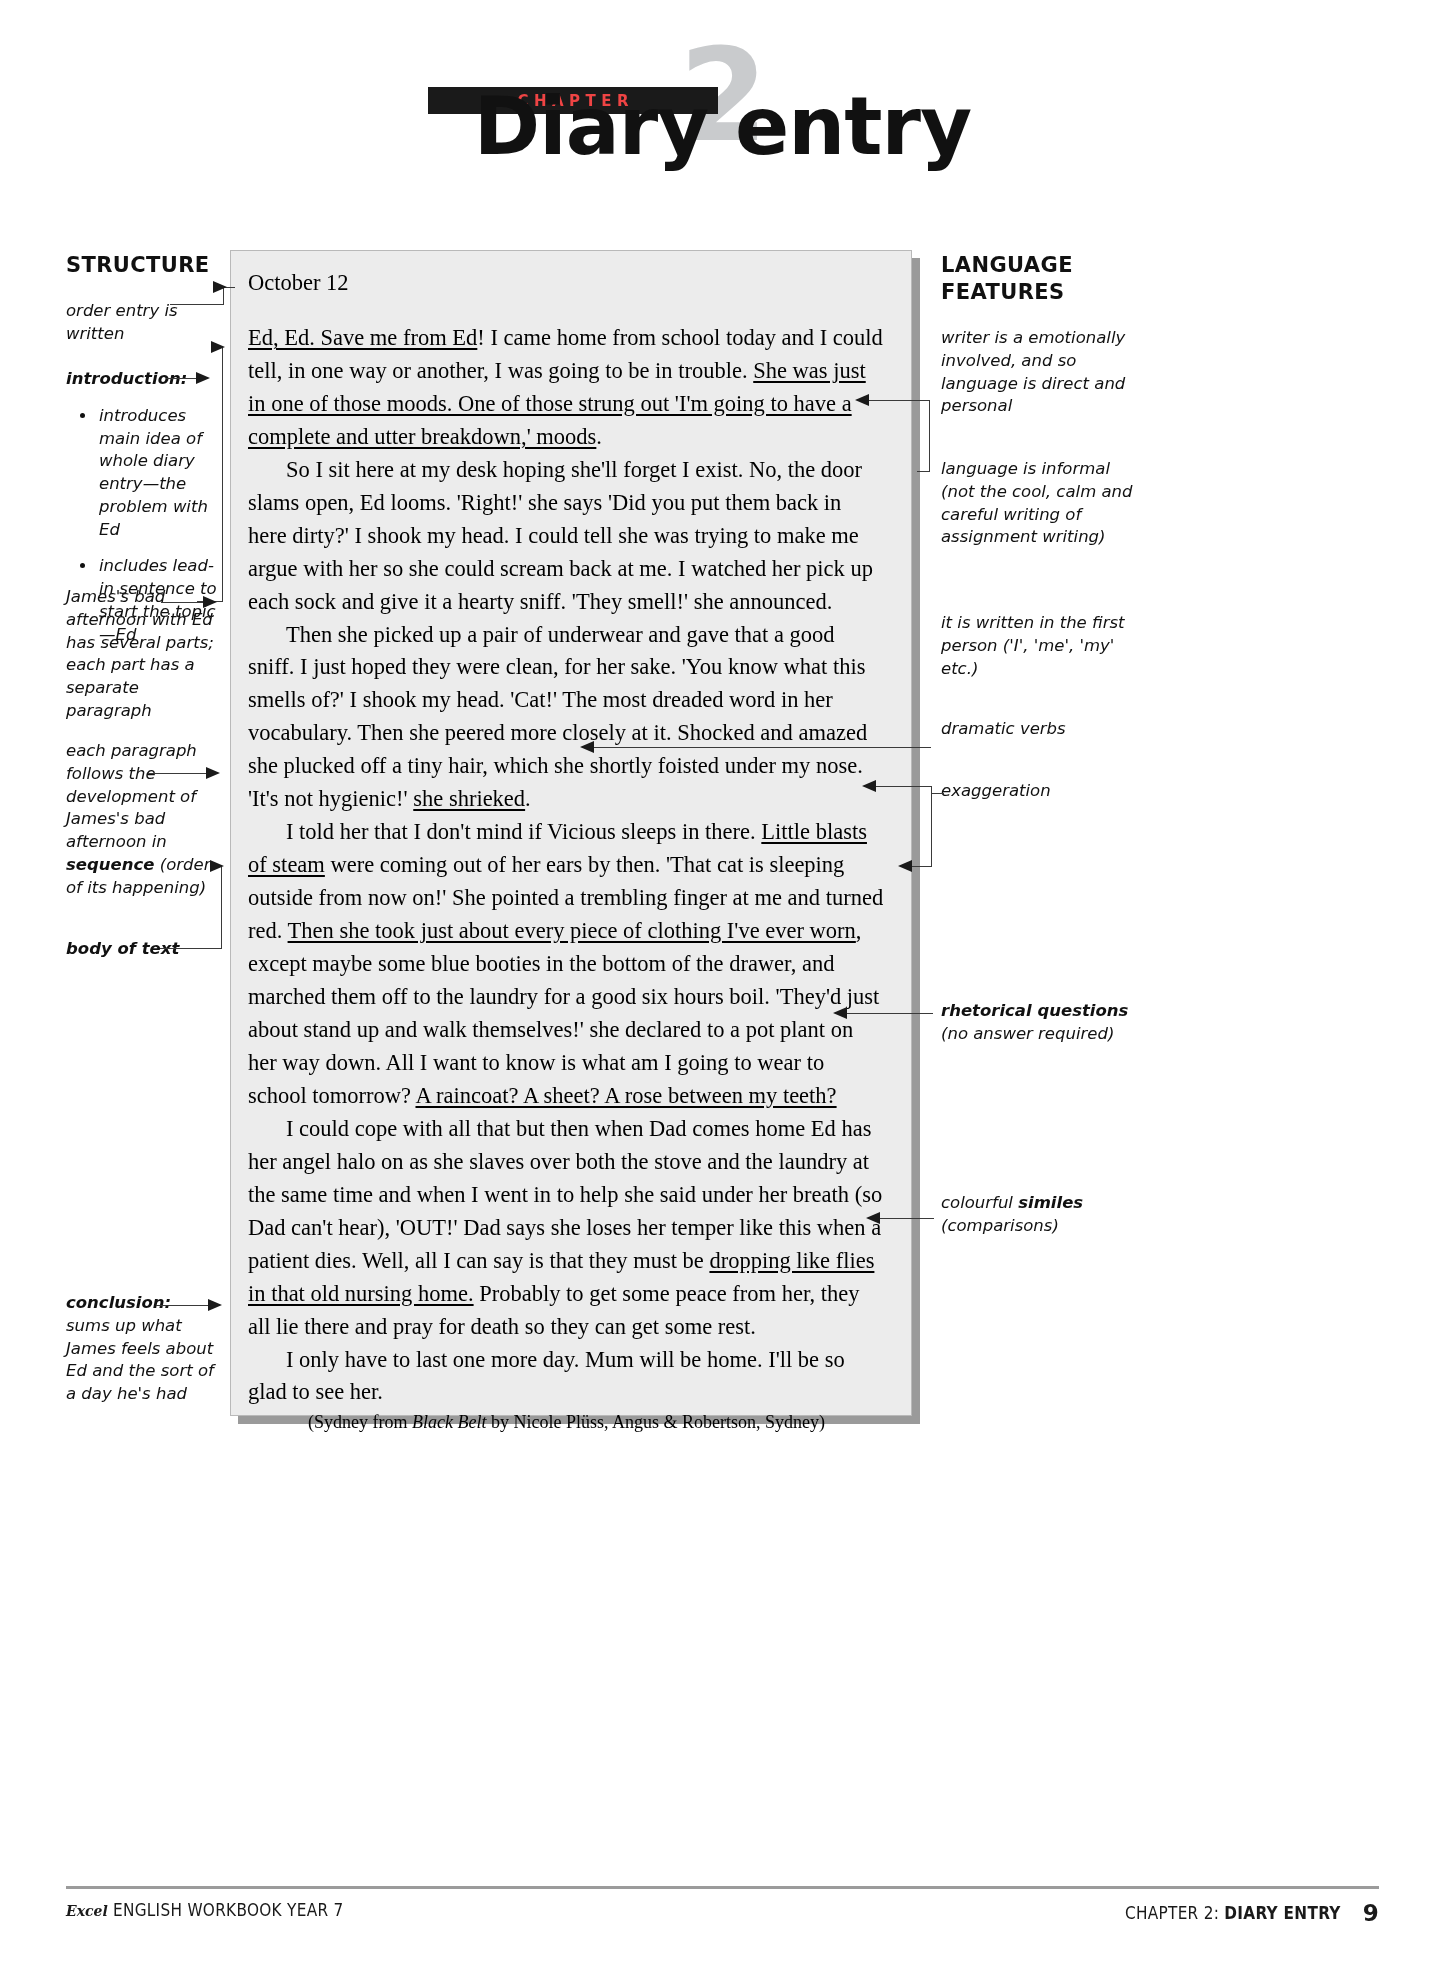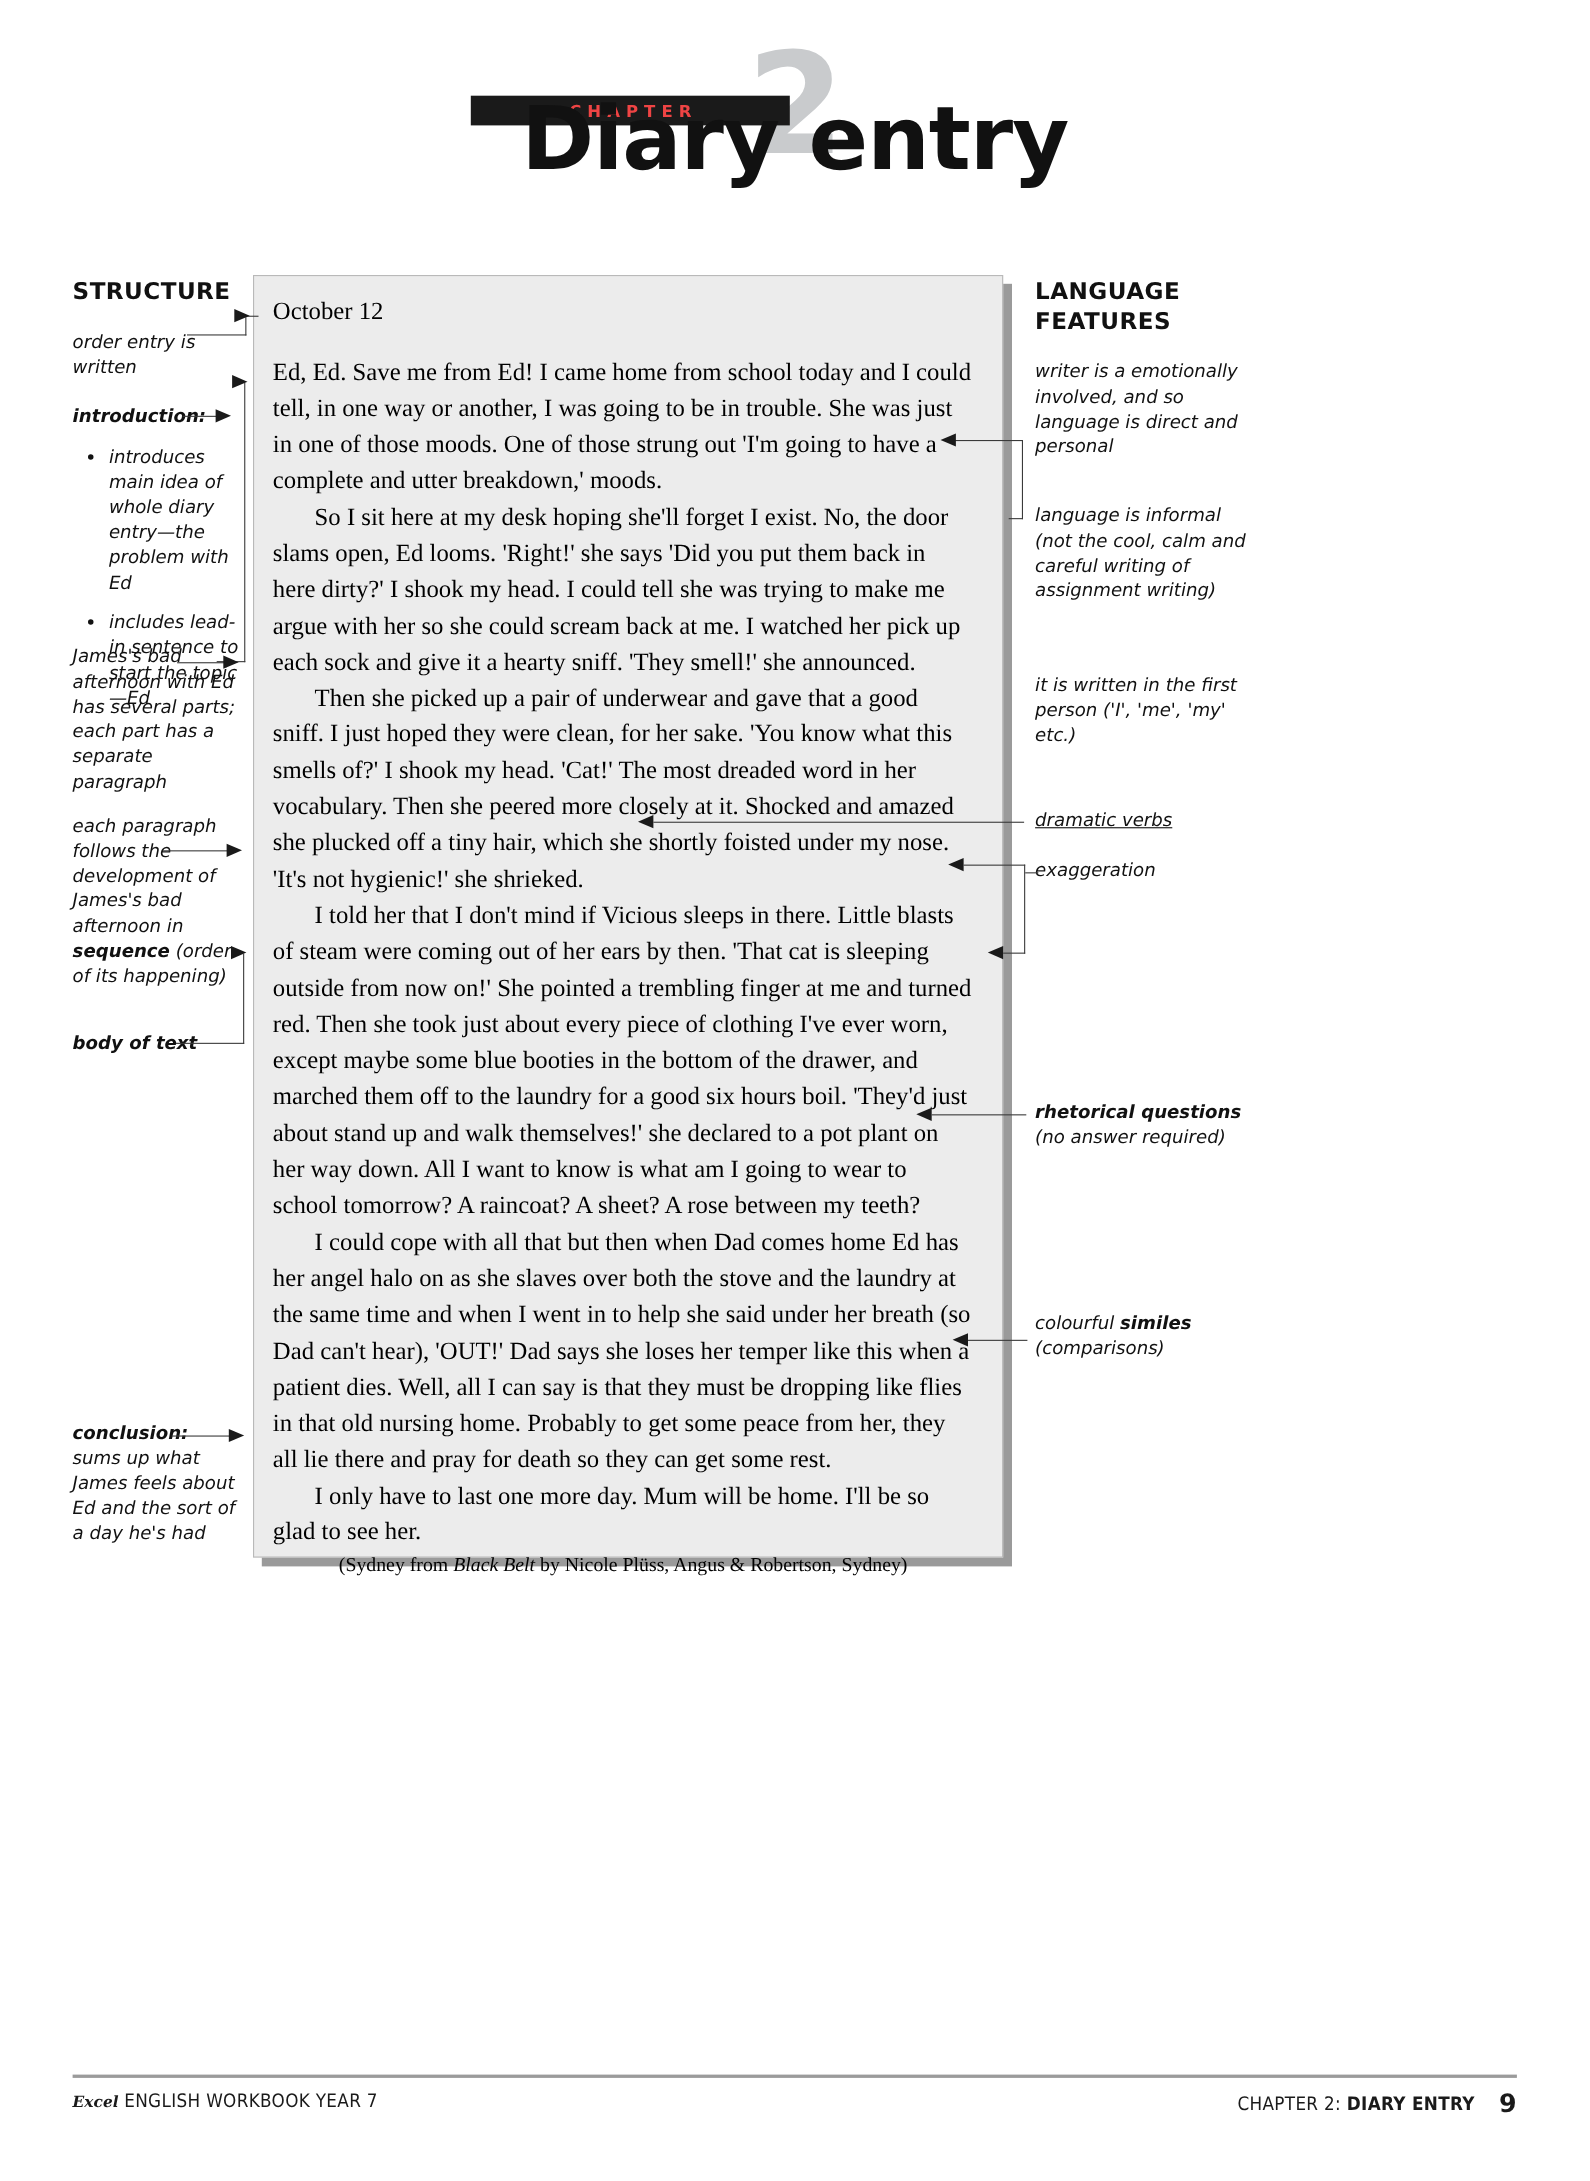--- a/index.html
+++ b/index.html
@@ -99,21 +99,21 @@
     box-sizing: border-box;
     padding: 16px 26px 10px 17px;
     font-family: "Liberation Serif", serif;
     font-size: 22.5px;
     line-height: 1.465;
     color: #000;
   }
   .panel p { margin: 0; }
   .panel .date-line { margin-bottom: 22px; }
   .panel .indent { text-indent: 38px; }
-  .u { text-underline-offset: 3px; }
+  .u { text-decoration: underline; text-underline-offset: 3px; }
   .extract {
     margin-top: 20px;
     text-align: center;
     font-size: 18px;
   }
   .extract i { font-style: italic; }
 
   
   .anno {
     position: absolute;
@@ -138,21 +138,21 @@
   #anno-intro        { left: 66px;  top: 368px;  width: 165px; }
   #anno-parts        { left: 66px;  top: 586px;  width: 160px; }
   #anno-sequence     { left: 66px;  top: 740px;  width: 165px; }
   #anno-body         { left: 66px;  top: 938px;  width: 150px; }
   #anno-conclusion   { left: 66px;  top: 1292px; width: 160px; }
 
   
   #anno-emotional    { left: 941px; top: 327px;  width: 190px; }
   #anno-informal     { left: 941px; top: 458px;  width: 200px; }
   #anno-firstperson  { left: 941px; top: 612px;  width: 200px; }
-  #anno-dramatic     { left: 941px; top: 735px;  width: 200px; text-decoration: underline; }
+  #anno-dramatic     { left: 941px; top: 718px;  width: 200px; }
   #anno-exaggeration { left: 941px; top: 780px;  width: 200px; }
   #anno-rhetorical   { left: 941px; top: 1000px; width: 200px; }
   #anno-similes      { left: 941px; top: 1192px; width: 200px; }
 
   
   .line {
     position: absolute;
     background: #3a3a3a;
   }
   .h { height: 1.4px; }

